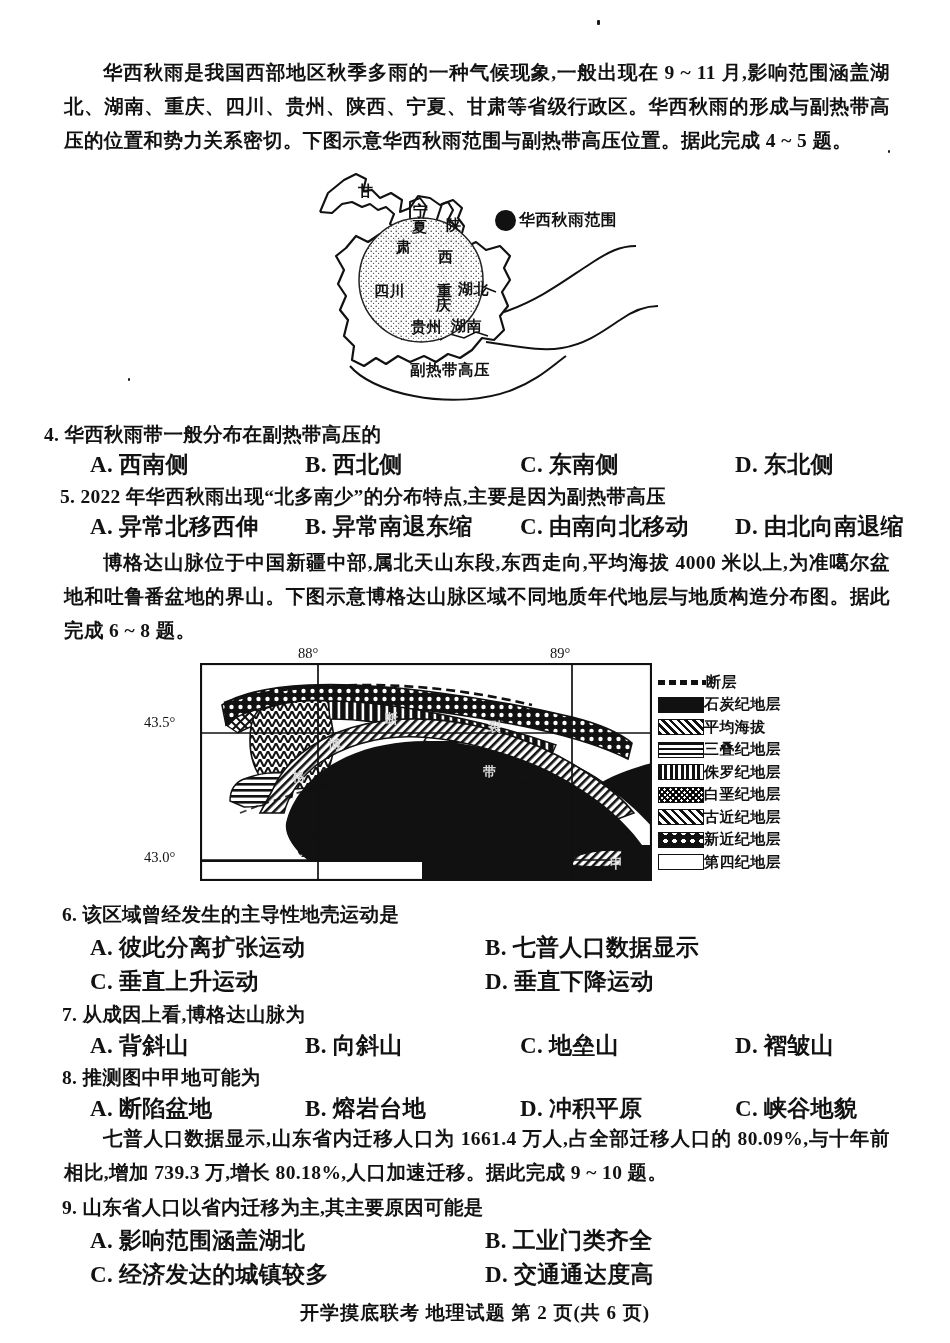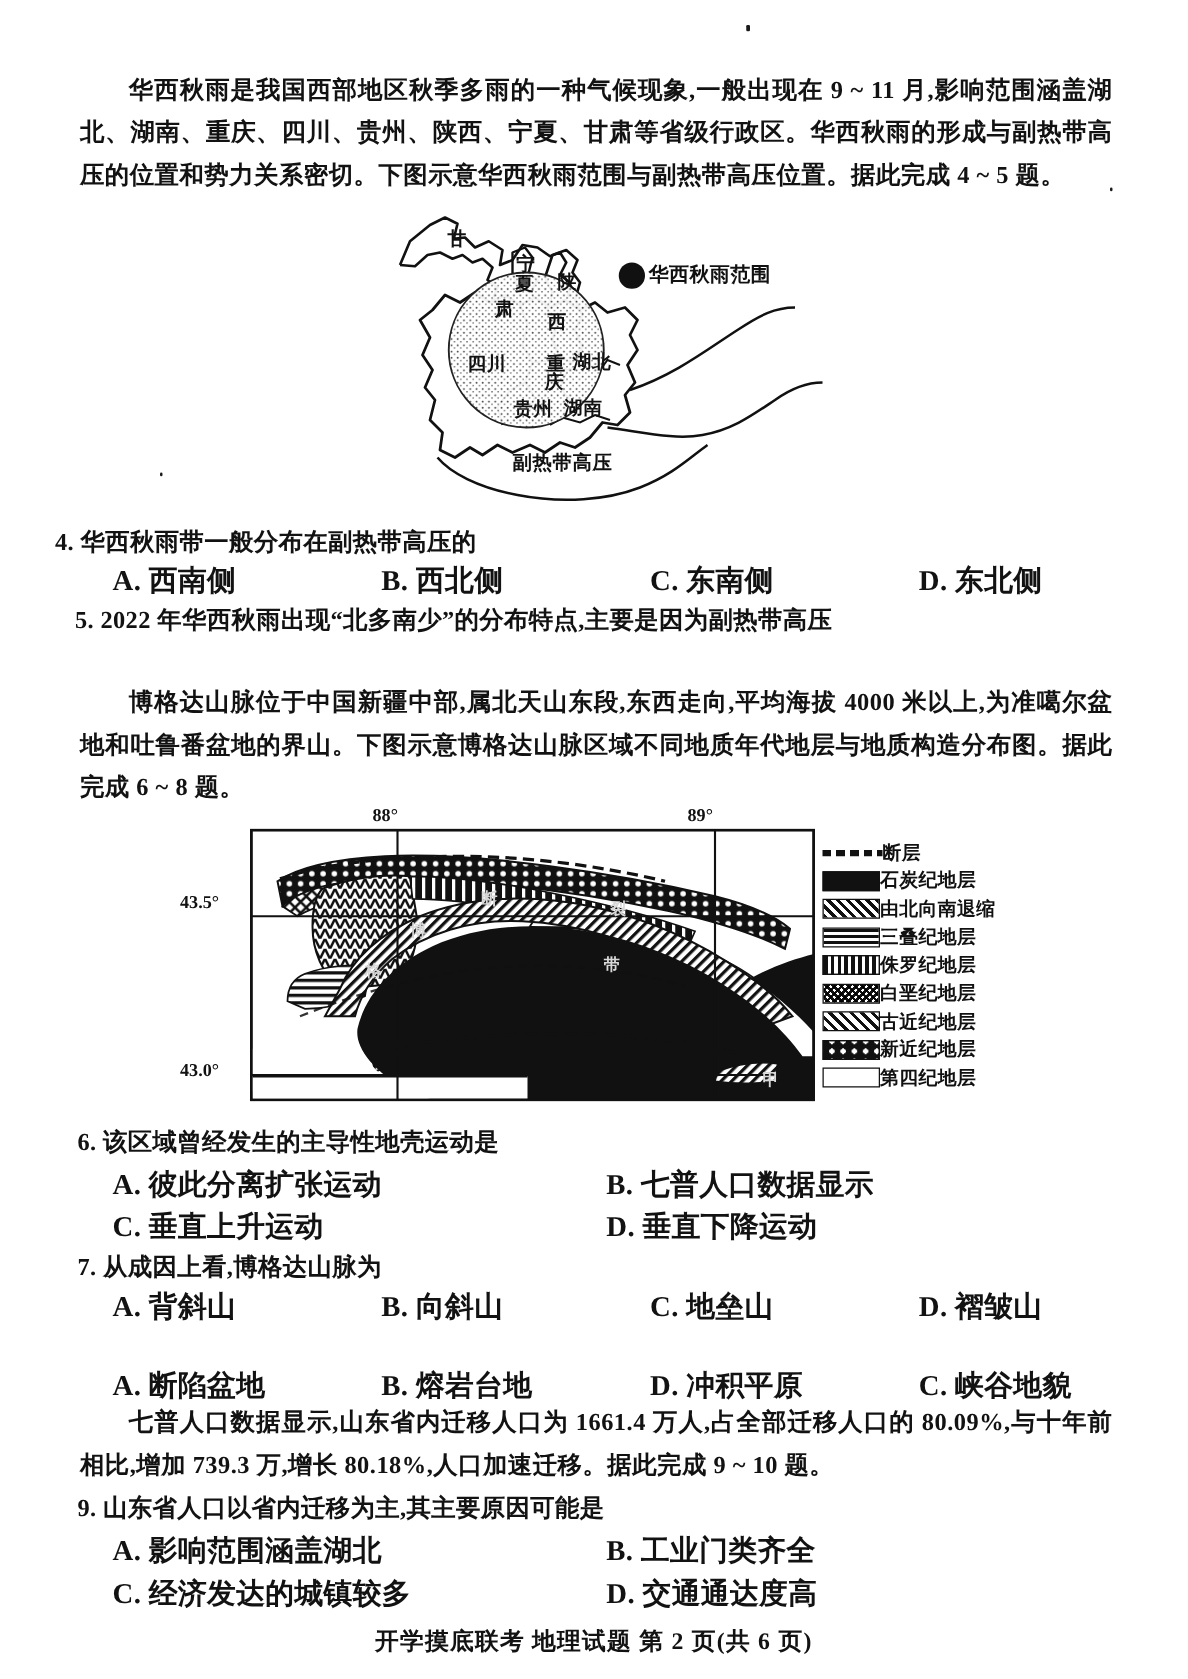--- a/index.html
+++ b/index.html
@@ -124,21 +124,21 @@
   .fig2 {
     position: absolute;
     left: 190px;
     top: 645px;
     width: 620px;
     height: 245px;
   }
   .fig2-axis-label {
     position: absolute;
     font-size: 14.5px;
-    font-weight: 700;
+    font-weight: 400;
     color: #111;
   }
   .fig2-map { position: absolute; left: 10px; top: 18px; }
 
   
   .geo-legend {
     position: absolute;
     left: 468px;
     top: 26px;
     width: 150px;
@@ -301,20 +301,26 @@
 
   <div class="qline" style="left:44px; top:420px;">4. 华西秋雨带一般分布在副热带高压的</div>
   <div class="opts cols4" style="left:90px; top:450px;">
     <span>A. 西南侧</span>
     <span>B. 西北侧</span>
     <span>C. 东南侧</span>
     <span>D. 东北侧</span>
   </div>
 
   <div class="qline" style="left:60px; top:482px;">5. 2022 年华西秋雨出现“北多南少”的分布特点,主要是因为副热带高压</div>
+  <div class="opts cols4" style="left:90px; top:512px;">
+    <span>A. 异常北移西伸</span>
+    <span>B. 异常南退东缩</span>
+    <span>C. 由南向北移动</span>
+    <span>D. 由北向南退缩</span>
+  </div>
 
   <div class="para indent" style="left:64px; top:546px; width:826px;">博格达山脉位于中国新疆中部,属北天山东段,东西走向,平均海拔 4000 米以上,为准噶尔盆地和吐鲁番盆地的界山。下图示意博格达山脉区域不同地质年代地层与地质构造分布图。据此完成 6 ~ 8 题。</div>
 
   <div class="fig2">
 
     <span class="fig2-axis-label" style="left:108px; top:0px;">88°</span>
     <span class="fig2-axis-label" style="left:360px; top:0px;">89°</span>
     <span class="fig2-axis-label" style="left:-46px; top:69px;">43.5°</span>
     <span class="fig2-axis-label" style="left:-46px; top:204px;">43.0°</span>
 
@@ -423,21 +429,21 @@
       <div class="geo-row">
         <span class="swatch sw-fault"></span>
         <span class="geo-label">断层</span>
       </div>
       <div class="geo-row">
         <span class="swatch sw-solid"></span>
         <span class="geo-label">石炭纪地层</span>
       </div>
       <div class="geo-row">
         <span class="swatch sw-diag"></span>
-        <span class="geo-label">由北向南退缩</span>
+        <span class="geo-label">平均海拔</span>
       </div>
       <div class="geo-row">
         <span class="swatch sw-horiz"></span>
         <span class="geo-label">三叠纪地层</span>
       </div>
       <div class="geo-row">
         <span class="swatch sw-vert"></span>
         <span class="geo-label">侏罗纪地层</span>
       </div>
       <div class="geo-row">
@@ -470,20 +476,21 @@
   </div>
 
   <div class="qline" style="left:62px; top:1000px;">7. 从成因上看,博格达山脉为</div>
   <div class="opts cols4" style="left:90px; top:1031px;">
     <span>A. 背斜山</span>
     <span>B. 向斜山</span>
     <span>C. 地垒山</span>
     <span>D. 褶皱山</span>
   </div>
 
+  <div class="qline" style="left:62px; top:1063px;">8. 推测图中甲地可能为</div>
   <div class="opts cols4" style="left:90px; top:1094px;">
     <span>A. 断陷盆地</span>
     <span>B. 熔岩台地</span>
     <span>D. 冲积平原</span>
     <span>C. 峡谷地貌</span>
   </div>
 
   <div class="para indent" style="left:64px; top:1122px; width:826px;">七普人口数据显示,山东省内迁移人口为 1661.4 万人,占全部迁移人口的 80.09%,与十年前相比,增加 739.3 万,增长 80.18%,人口加速迁移。据此完成 9 ~ 10 题。</div>
 
   <div class="qline" style="left:62px; top:1193px;">9. 山东省人口以省内迁移为主,其主要原因可能是</div>

